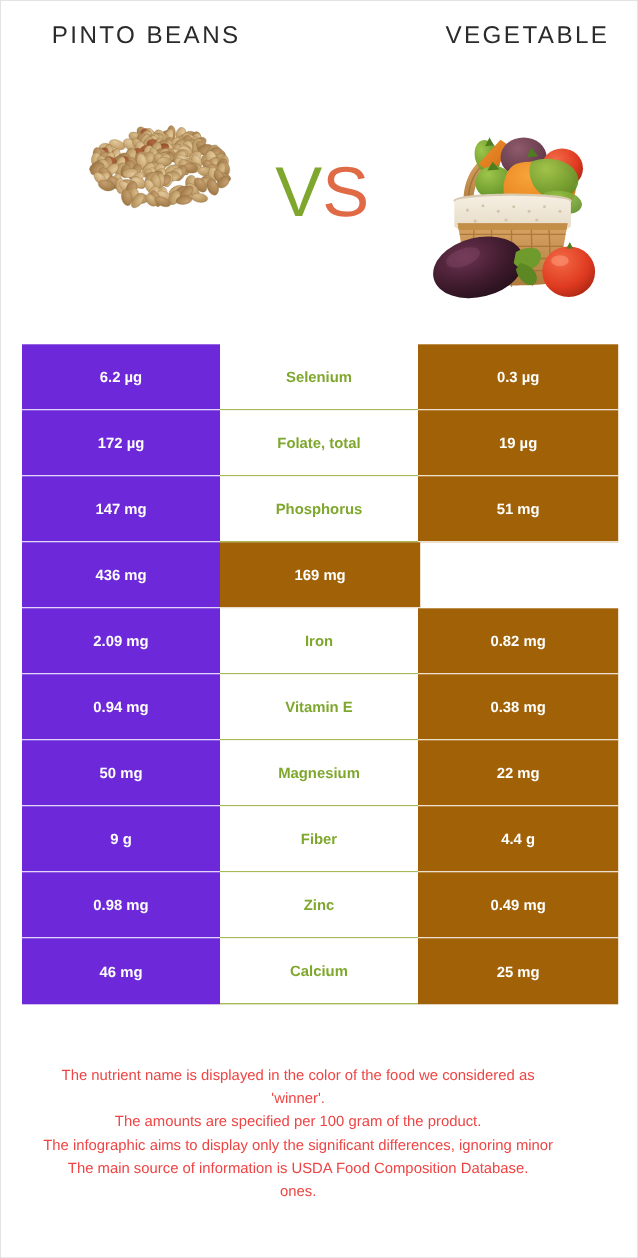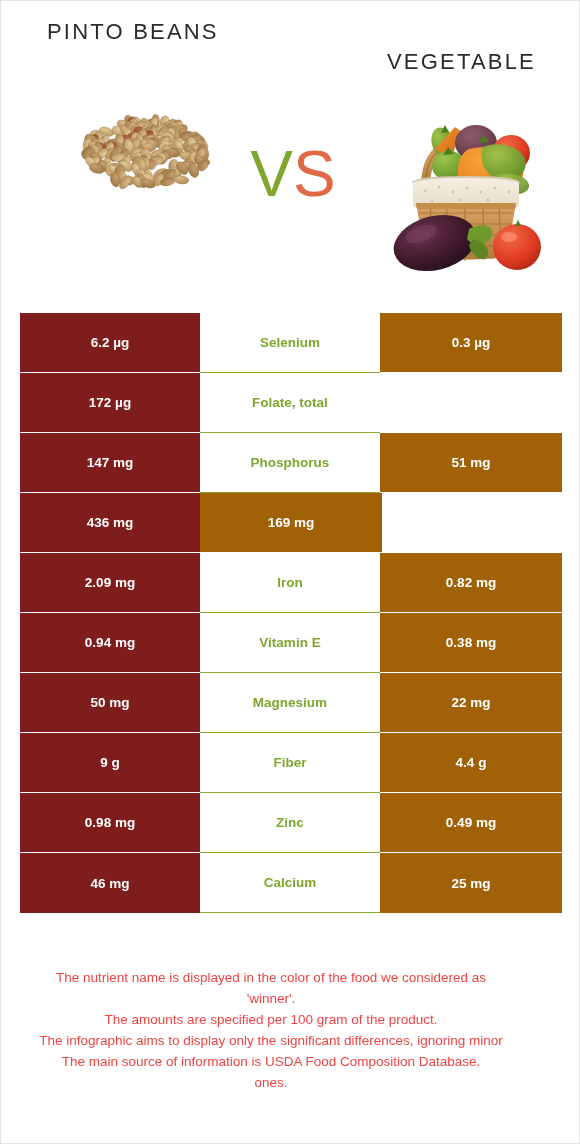--- a/index.html
+++ b/index.html
@@ -21,21 +21,21 @@
     position:absolute;top:0;
     font-size:22px;
     letter-spacing:2.2px;
     color:#2b2b2b;
     font-weight:300;
     text-transform:uppercase;
     white-space:nowrap;
     font-stretch:condensed;
   }
   #title-left{left:46px;}
-  #title-right{left:386px;margin-top:30px;}
+  #title-right{left:404px;}
 
   
   .hero{position:absolute;top:70px;left:0;width:578px;height:220px;}
 
   .beans-wrap{position:absolute;left:60px;top:18px;width:170px;height:120px;}
   .veg-wrap{position:absolute;left:368px;top:0px;width:192px;height:215px;}
 
   .vs{
     position:absolute;left:232px;top:58px;
     width:120px;height:90px;
@@ -58,21 +58,21 @@
     width:542px;
   }
   .cell{
     display:flex;align-items:center;justify-content:center;
     font-size:13.5px;
     box-sizing:border-box;
     height:60px;
   }
   .cell-left{
     width:180px;
-    background:#7f1d1d;
+    background:#6d28d9;
     color:#ffffff;
     font-weight:bold;
     border-bottom:1px solid #ffffff;
   }
   .cell-mid{
     width:180px;
     background:#ffffff;
     color:#7FA72E;
     font-weight:bold;
     border-bottom:1px solid #8fa82f;
@@ -436,20 +436,21 @@
   <div class="table">
 
   <div class="trow">
         <div class="cell cell-left">6.2 µg</div>
         <div class="cell cell-mid" style="color: rgb(127, 167, 46);">Selenium</div>
         <div class="cell cell-right">0.3 µg</div>
       </div>
       <div class="trow">
         <div class="cell cell-left">172 µg</div>
         <div class="cell cell-mid" style="color: rgb(127, 167, 46);">Folate, total</div>
+        <div class="cell cell-right">19 µg</div>
       </div>
       <div class="trow">
         <div class="cell cell-left">147 mg</div>
         <div class="cell cell-mid" style="color: rgb(127, 167, 46);">Phosphorus</div>
         <div class="cell cell-right">51 mg</div>
       </div>
       <div class="trow">
         <div class="cell cell-left">436 mg</div>
         <div class="cell cell-right">169 mg</div>
       </div>

